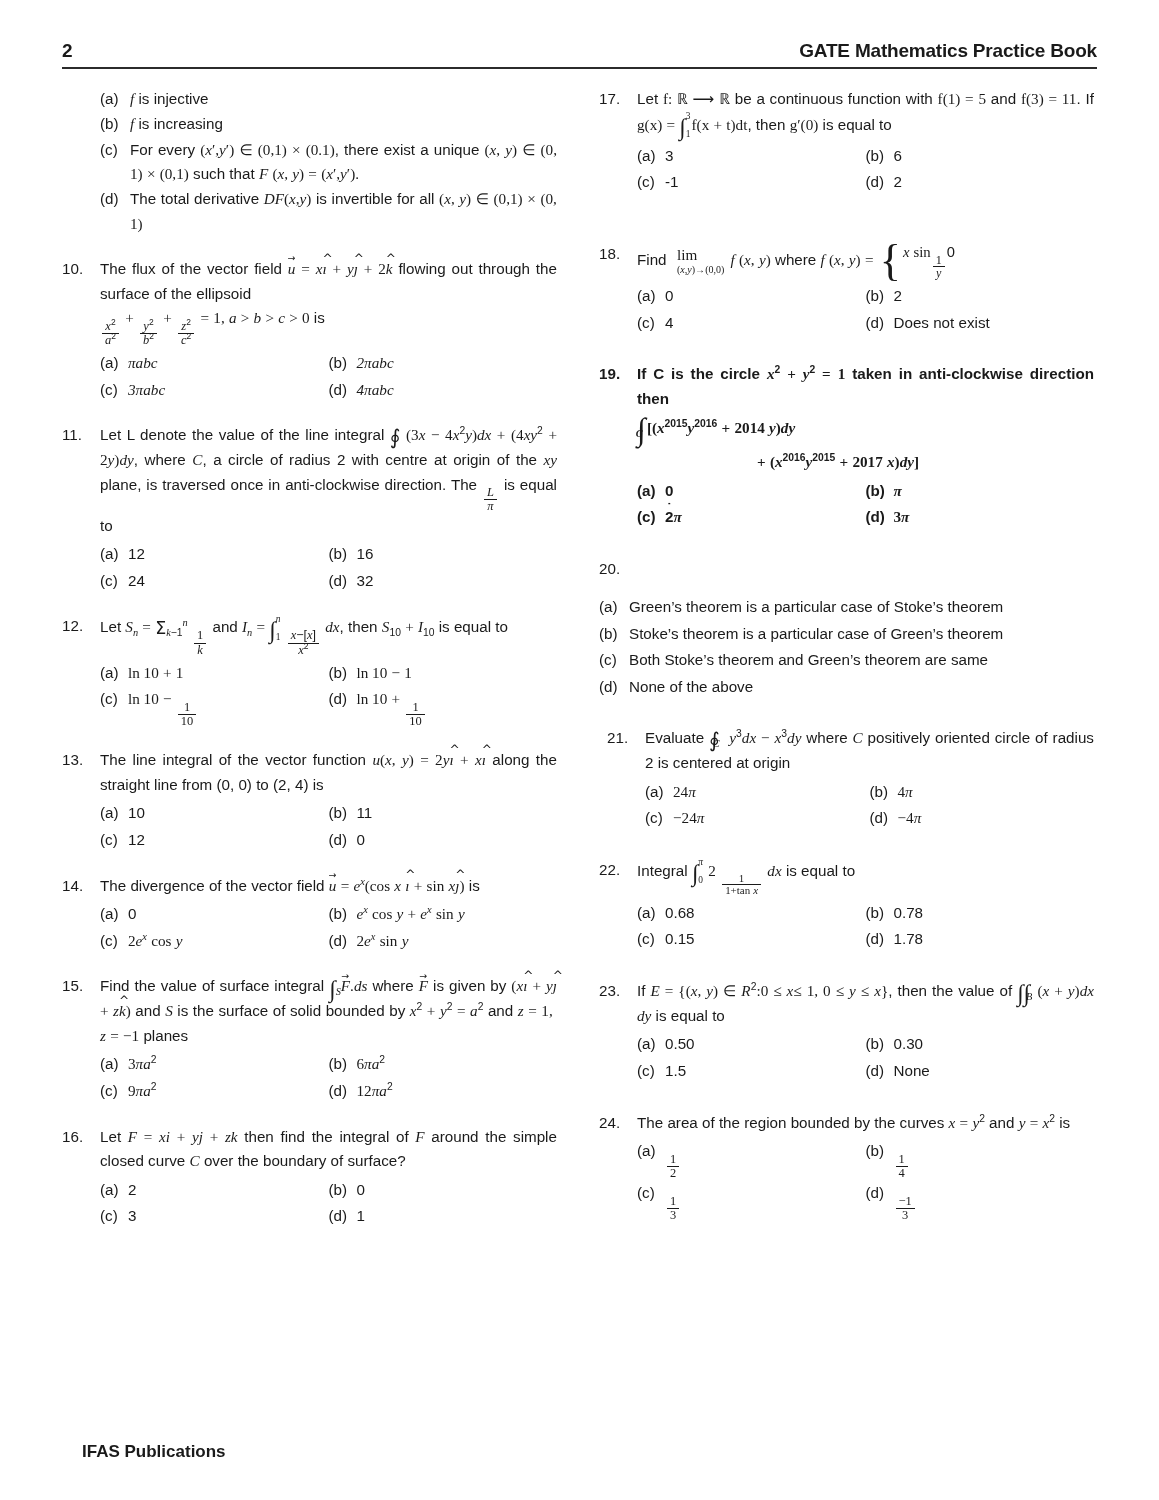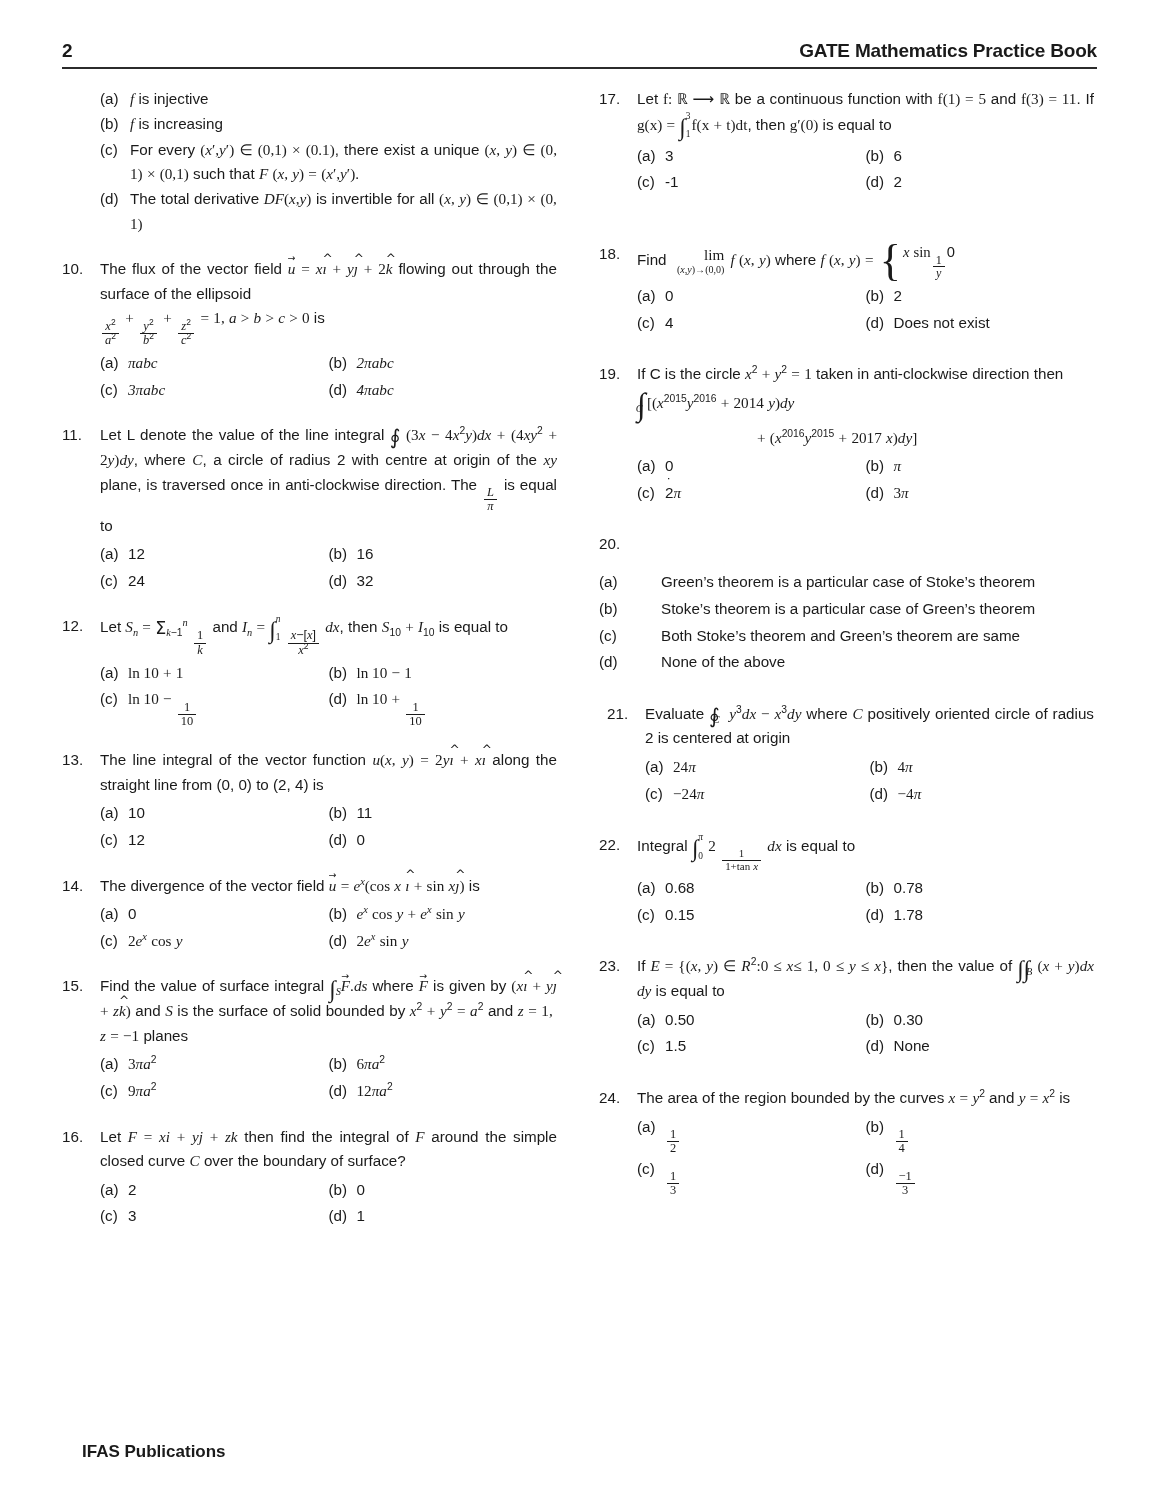--- a/index.html
+++ b/index.html
@@ -93,21 +93,21 @@
     box-sizing: border-box;
     display: flex;
     line-height: 1.75;
     padding-right: 6px;
   }
   .opt .lbl { flex: 0 0 28px; }
   .opt .val { flex: 1 1 auto; }
   
   .opts.stacked .opt { width: 100%; }
   .opts.stacked .opt .lbl { flex: 0 0 30px; }
-  .opts.stacked .opt .val { text-align: justify; margin-left: 32px; }
+  .opts.stacked .opt .val { text-align: justify; }
 
   
   .mi { font-family: "Liberation Serif", serif; font-style: italic; }
   .mn { font-family: "Liberation Serif", serif; font-style: normal; }
   .mo { font-family: "Liberation Serif", serif; font-style: normal; }
   .up { font-family: "Liberation Serif", serif; font-style: normal; }
   .bb { font-family: "Liberation Serif", serif; font-style: normal; }
   sup { font-size: 0.68em; vertical-align: super; line-height: 0; }
   sub { font-size: 0.68em; vertical-align: sub; line-height: 0; }
 
@@ -151,21 +151,21 @@
 
   .sumop {
     font-family: "DejaVu Sans", sans-serif;
     font-size: 1.15em;
     display: inline-block;
     vertical-align: -0.1em;
   }
   .limop {
     display: inline-flex;
     flex-direction: column;
-    align-items: flex-end;
+    align-items: flex-start;
     vertical-align: middle;
     line-height: 1.1;
     margin: 0 2px;
   }
   .limop .lim-main { font-family: "Liberation Serif", serif; font-style: normal; }
   .limop .lim-sub { font-size: 0.66em; }
 
   .vec { position: relative; display: inline-block; }
   .vec::after {
     content: "\2192";
@@ -634,21 +634,21 @@
                 <span class="val">4</span>
               </div>
             <div class="opt">
                 <span class="lbl">(d)</span>
                 <span class="val">Does not exist</span>
               </div>
           </div>
         </div>
       </div>
 
-      <div class="q" style="margin-top:26px;">
+      <div class="q" style="margin-top:26px;font-weight:bold;">
         <div class="q-num">19.</div>
         <div class="q-body">
           <p class="q-stem">
             <span>If  C  is  the  circle</span>
             <span class="mi">x</span><sup>2</sup> <span class="mo">+</span> <span class="mi">y</span><sup>2</sup> <span class="mo">=</span> <span class="mn">1</span>
             <span>taken  in  anti-clockwise direction then</span>
           </p>
           <div class="displayblock">
             <div class="dline1">
               <span class="intg" style="font-size:2.1em;">∫</span><sub class="mi" style="margin-left:-10px;">C</sub>

